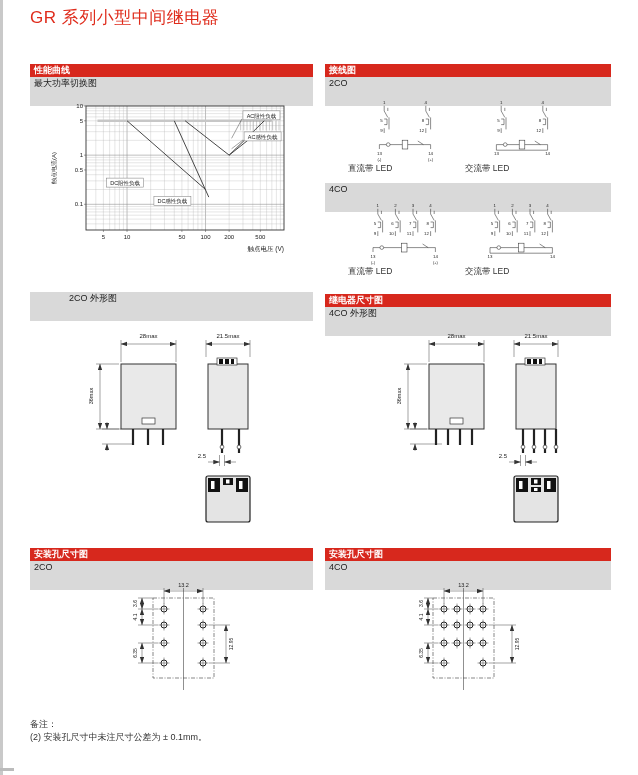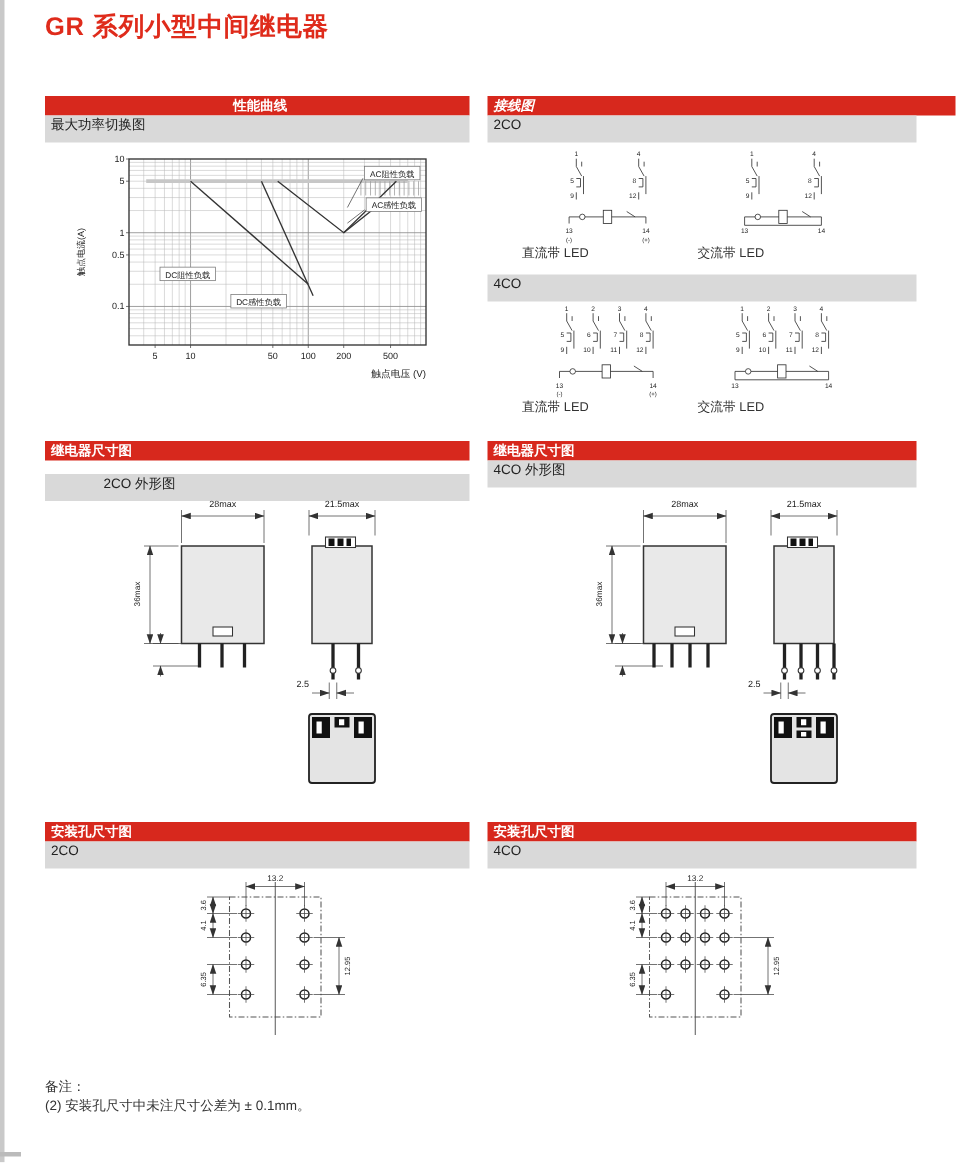--- a/index.html
+++ b/index.html
@@ -1,23 +1,23 @@
 <!DOCTYPE html>
 <html><head>
 <meta charset="utf-8">
 <style>
   html,body{margin:0;padding:0;background:#fff;}
   .page{position:relative;width:638px;height:775px;background:#fff;overflow:hidden;
         font-family:"Liberation Sans","DejaVu Sans",sans-serif;color:#222;}
   .left-edge{position:absolute;left:0;top:0;width:3px;height:775px;background:#c9c9c9;}
   .corner-mark{position:absolute;left:0;top:768px;width:14px;height:3px;background:#bbb;}
-  .title{position:absolute;left:30px;top:6px;font-size:17px;font-weight:bold;color:#df2b1b;letter-spacing:0.5px;}
+  .title{position:absolute;left:30px;top:6px;font-size:17px;font-weight:normal;color:#df2b1b;letter-spacing:0.5px;}
   .bar{position:absolute;height:13px;background:#d7281d;color:#fff;font-size:9px;font-weight:bold;
        line-height:13px;padding-left:4px;box-sizing:border-box;}
-  .subbar{position:absolute;height:18px;background:#d9d9d9;color:#222;font-size:9px;
+  .subbar{position:absolute;height:29px;background:#d9d9d9;color:#222;font-size:9px;
        line-height:13px;padding-left:4px;box-sizing:border-box;}
   .caption{position:absolute;font-size:8.5px;color:#333;text-align:left;}
   .notes{position:absolute;left:30px;top:704px;width:586px;font-size:9px;color:#333;line-height:1.45;margin-top:14px;}
   svg{position:absolute;overflow:visible;}
   svg text{font-family:"Liberation Sans","DejaVu Sans",sans-serif;fill:#222;}
   .thin{stroke:#444;stroke-width:0.5;fill:none;}
   .w{stroke:#333;stroke-width:0.7;fill:none;}
   .body{fill:#e9e9e9;stroke:#333;stroke-width:1;}
   .body2{fill:#e4e4e4;stroke:#222;stroke-width:1.2;}
   .slot{fill:#fff;stroke:#333;stroke-width:0.7;}
@@ -38,23 +38,23 @@
 </style>
 </head>
 <body>
 
 <div class="page">
   <div class="left-edge"></div>
   <div class="corner-mark"></div>
 
   <div class="title">GR 系列小型中间继电器</div>
 
-  <div class="bar" style="left:30px;top:64px;width:283px;text-align:center;">性能曲线</div>
+  <div class="bar" style="left:30px;top:64px;width:283px;">性能曲线</div>
   <div class="subbar" style="left:30px;top:77px;width:283px;">最大功率切换图</div>
-  <div class="bar" style="left:325px;top:64px;width:312px;font-style:italic;">接线图</div>
+  <div class="bar" style="left:325px;top:64px;width:286px;">接线图</div>
   <div class="subbar" style="left:325px;top:77px;width:286px;">2CO</div>
 
   <svg id="chart" style="left:44px;top:98px;" width="255" height="172" viewBox="0 0 255 172">
       <line x1="51.8054137142824" y1="8" x2="51.8054137142824" y2="132" class="gridminor"></line>
       <line x1="59.41108347209037" y1="8" x2="59.41108347209037" y2="132" class="gridminor"></line>
       <line x1="65.62536814461339" y1="8" x2="65.62536814461339" y2="132" class="gridminor"></line>
       <line x1="70.87947097125894" y1="8" x2="70.87947097125894" y2="132" class="gridminor"></line>
       <line x1="75.43078185889578" y1="8" x2="75.43078185889578" y2="132" class="gridminor"></line>
       <line x1="79.44532257494438" y1="8" x2="79.44532257494438" y2="132" class="gridminor"></line>
       <line x1="83.03645161670376" y1="8" x2="83.03645161670376" y2="132" class="griddec"></line>
@@ -297,21 +297,21 @@
       <rect x="51.5" y="51.5" width="7" height="11" class="coilbox"></rect>
       <circle cx="27" cy="57" r="2.3" class="coilbox"></circle>
       <path d="M78,52.5L85,57" class="w"></path>
       <text x="16" y="70.5" font-size="5.5" text-anchor="middle">13</text>
       <text x="94" y="70.5" font-size="5.5" text-anchor="middle">14</text>
     </svg>
   <div class="caption" style="left:348px;top:266px;width:114px;">直流带 LED</div>
   <div class="caption" style="left:465px;top:266px;width:114px;">交流带 LED</div>
 
   <div class="bar" style="left:30px;top:294px;width:283px;">继电器尺寸图</div>
-  <div class="subbar" style="left:30px;top:316px;width:283px;padding-left:39px;">2CO 外形图</div>
+  <div class="subbar" style="left:30px;top:292px;width:283px;padding-left:39px;">2CO 外形图</div>
   <div class="bar" style="left:325px;top:294px;width:286px;">继电器尺寸图</div>
   <div class="subbar" style="left:325px;top:307px;width:286px;">4CO 外形图</div>
 
   <svg id="dim2" style="left:76px;top:324px;" width="230" height="208" viewBox="0 0 230 208">
       <defs>
         <marker id="ar1" markerWidth="8" markerHeight="6" refX="6.2" refY="2.2" orient="auto-start-reverse" markerUnits="userSpaceOnUse">
           <path d="M0,0L6.5,2.2L0,4.4z" fill="#333"></path>
         </marker>
       </defs>
       <rect x="45" y="40" width="55" height="65" class="body"></rect>

